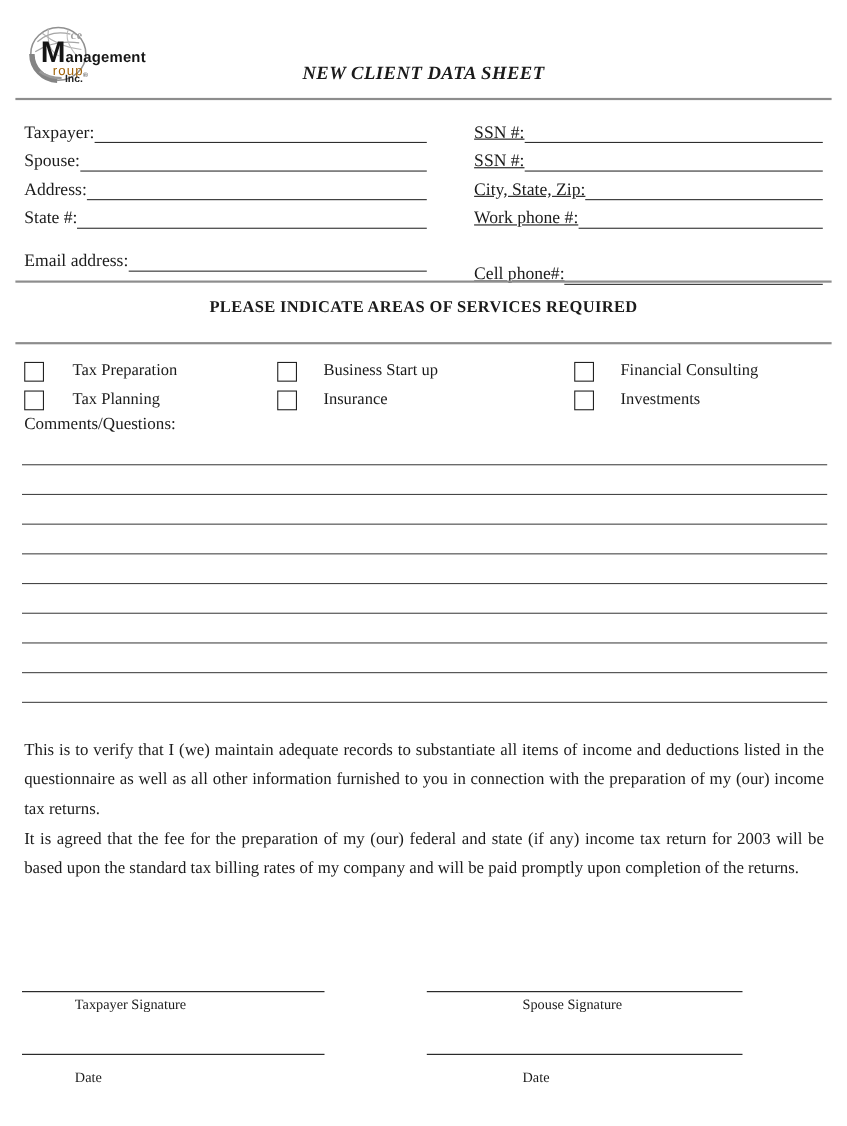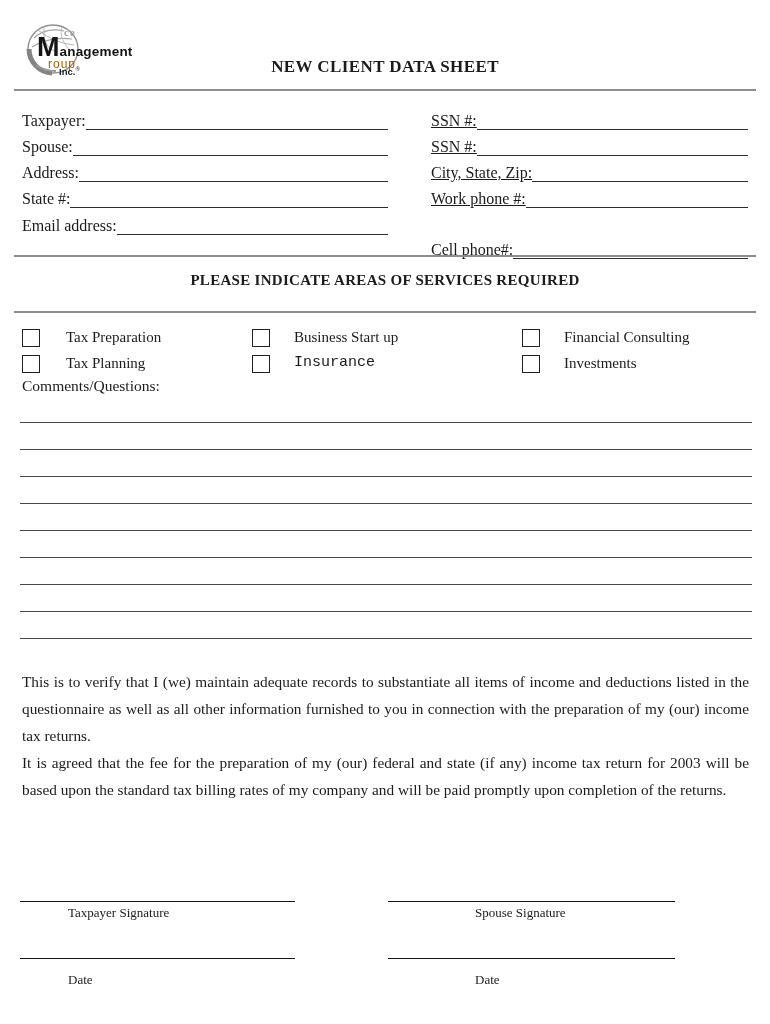--- a/index.html
+++ b/index.html
@@ -7,21 +7,21 @@
     position:relative; width:770px; height:1024px; margin:0 auto;
     background:#ffffff; overflow:hidden;
     font-family:"Liberation Serif","DejaVu Serif",serif;
     color:#1b1b1b;
   }
   .abs { position:absolute; }
 
   
   .doc-title {
     left:0; top:57px; width:770px; text-align:center;
-    font-size:17px; font-weight:bold; letter-spacing:0.4px;
+    font-size:17px; font-weight:bold; font-style:italic; letter-spacing:0.4px;
   }
   .rule { left:14px; width:742px; height:2px; background:#8d8d8d; }
 
   
   .logo { left:20px; top:18px; width:120px; height:68px; }
   .logo .ce   { position:absolute; left:44px; top:8px;  font-size:11px; color:#a2a2a2; font-weight:bold; letter-spacing:1px; }
   .logo .mline{ position:absolute; left:17px; top:14px; white-space:nowrap; }
   .logo .mcap { font-size:27px; font-weight:bold; color:#151515; font-family:"Liberation Sans",sans-serif; }
   .logo .mrest{ font-size:13.5px; font-weight:bold; color:#151515; font-family:"Liberation Sans",sans-serif; letter-spacing:0.2px; }
   .logo .roup { position:absolute; left:28px; top:39px; font-size:12px; color:#a16207; letter-spacing:1px; font-family:"Liberation Sans",sans-serif; }
@@ -88,21 +88,21 @@
     <span class="fline"></span>
   </div>
   <div class="frow col-left" style="top:162px;">
     <span class="flabel">Address:</span>
     <span class="fline"></span>
   </div>
   <div class="frow col-left" style="top:188px;">
     <span class="flabel">State #:</span>
     <span class="fline"></span>
   </div>
-  <div class="frow col-left" style="top:215px;">
+  <div class="frow col-left" style="top:227px;">
     <span class="flabel">Email address:</span>
     <span class="fline"></span>
   </div>
 
   <div class="frow col-right" style="top:110px;">
     <span class="flabel">SSN #:</span>
     <span class="fline"></span>
   </div>
   <div class="frow col-right" style="top:136px;">
     <span class="flabel">SSN #:</span>
@@ -128,21 +128,21 @@
   <span class="cbox" style="left:22px;top:329px;"></span>
   <span class="cblabel" style="left:66px;top:328px;">Tax Preparation</span>
   <span class="cbox" style="left:252px;top:329px;"></span>
   <span class="cblabel" style="left:294px;top:328px;">Business Start up</span>
   <span class="cbox" style="left:522px;top:329px;"></span>
   <span class="cblabel" style="left:564px;top:328px;">Financial Consulting</span>
 
   <span class="cbox" style="left:22px;top:355px;"></span>
   <span class="cblabel" style="left:66px;top:354px;">Tax Planning</span>
   <span class="cbox" style="left:252px;top:355px;"></span>
-  <span class="cblabel" style="left:294px;top:354px;font-family:Liberation Mono, monospace;">Insurance</span>
+  <span class="cblabel" style="left:294px;top:354px;">Insurance</span>
   <span class="cbox" style="left:522px;top:355px;"></span>
   <span class="cblabel" style="left:564px;top:354px;">Investments</span>
 
   <div class="abs comments-label">Comments/Questions:</div>
   <div class="cline" style="top:422px;"></div>
   <div class="cline" style="top:449px;"></div>
   <div class="cline" style="top:476px;"></div>
   <div class="cline" style="top:503px;"></div>
   <div class="cline" style="top:530px;"></div>
   <div class="cline" style="top:557px;"></div>

